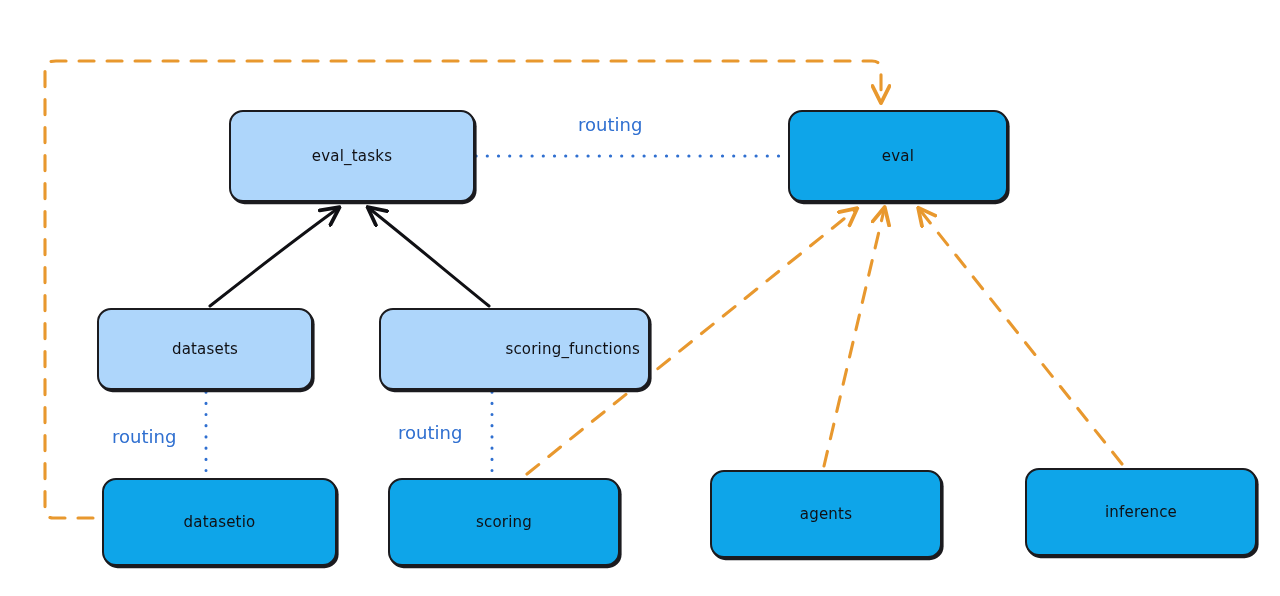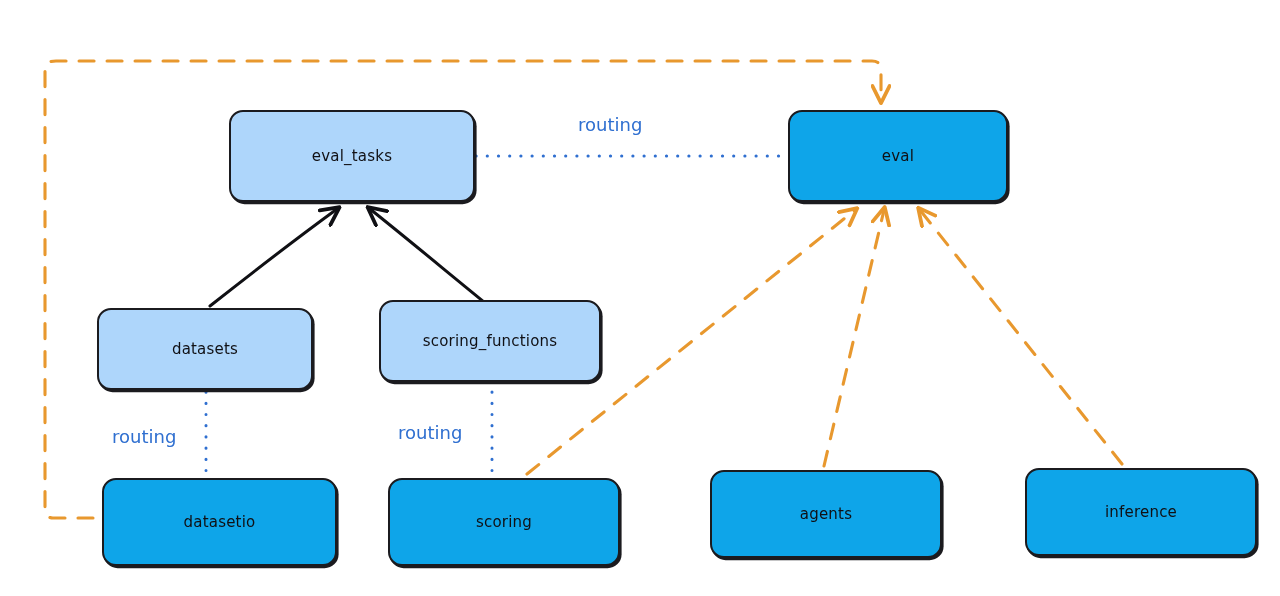--- a/index.html
+++ b/index.html
@@ -112,21 +112,21 @@
   </div>
 
   <div class="node green" style="left:788px; top:110px; width:220px; height:92px;">
     <span class="node-label">eval</span>
   </div>
 
   <div class="node blue" style="left:97px; top:308px; width:216px; height:82px;">
     <span class="node-label">datasets</span>
   </div>
 
-  <div class="node blue" style="left:379px; top:300px; width:222px; height:82px;">
+  <div class="node blue" style="left:379px; top:308px; width:271px; height:82px;justify-content:flex-end;">
     <span class="node-label">scoring_functions</span>
   </div>
 
   <div class="node green" style="left:95px; top:478px; width:235px; height:88px;margin-left:7px;">
     <span class="node-label">datasetio</span>
   </div>
 
   <div class="node green" style="left:388px; top:478px; width:232px; height:88px;">
     <span class="node-label">scoring</span>
   </div>

